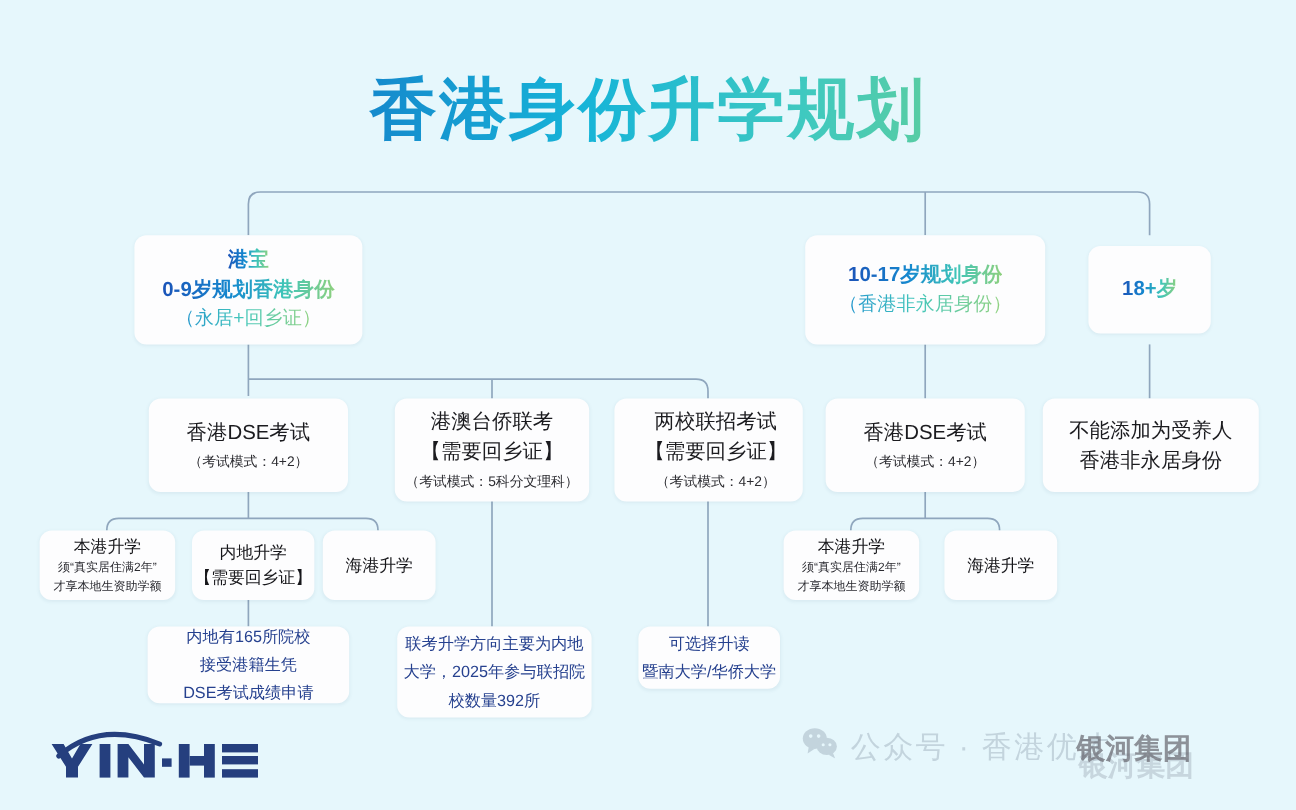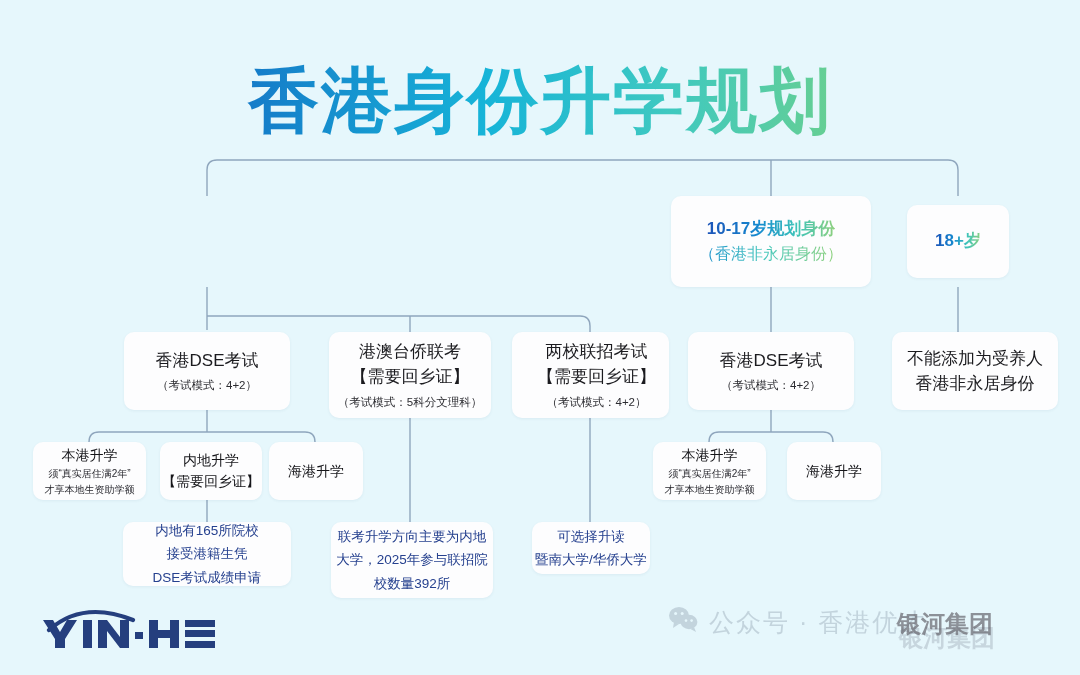--- a/index.html
+++ b/index.html
@@ -9,21 +9,21 @@
     font-family:"Liberation Sans","DejaVu Sans",sans-serif;
     overflow:hidden;
     position:relative;
   }
   #stage{position:relative;width:1080px;height:675px;}
 
   
   .title{
     position:absolute;left:0;top:54px;width:1080px;
     text-align:center;
-    font-size:71px;font-weight:bold;letter-spacing:2px;
+    font-size:56px;font-weight:bold;letter-spacing:2px;
     background:linear-gradient(90deg,#1b4fb5 0%,#1579c8 22%,#16b4d8 45%,#3fc9c0 62%,#6ed08a 80%,#cfe06a 100%);
     -webkit-background-clip:text;background-clip:text;
     -webkit-text-fill-color:transparent;color:transparent;
     white-space:nowrap;
   }
 
   
   #wires{position:absolute;left:0;top:0;width:1080px;height:675px;}
   #wires path,#wires line{fill:none;stroke:#8fa6bd;stroke-width:1.4;}
 
@@ -124,20 +124,25 @@
     <line x1="207" y1="410" x2="207" y2="432"></line>
 
     <path d="M709 442 Q709 432 719 432 L823 432 Q833 432 833 442"></path>
     <line x1="771" y1="410" x2="771" y2="432"></line>
 
     <line x1="207" y1="500" x2="207" y2="522"></line>
     <line x1="410" y1="410" x2="410" y2="522"></line>
     <line x1="590" y1="410" x2="590" y2="522"></line>
   </svg>
 
+  <div class="card tier1" style="left:112px;top:196px;width:190px;height:91px;">
+    <div class="l1">港宝</div>
+    <div class="l2">0-9岁规划香港身份</div>
+    <div class="l3">（永居+回乡证）</div>
+  </div>
 
   <div class="card tier1" style="left:671px;top:196px;width:200px;height:91px;">
 
     <div class="l2">10-17岁规划身份</div>
     <div class="l3">（香港非永居身份）</div>
   </div>
 
   <div class="card tier1" style="left:907px;top:205px;width:102px;height:73px;">
 
     <div class="l2">18+岁</div>
@@ -161,21 +166,21 @@
     <div class="t">【需要回乡证】</div>
     <div class="sub">（考试模式：4+2）</div>
   </div>
 
   <div class="card tier2" style="left:688px;top:332px;width:166px;height:78px;">
     <div class="t">香港DSE考试</div>
 
     <div class="sub">（考试模式：4+2）</div>
   </div>
 
-  <div class="card tier2" style="left:892px;top:332px;width:166px;height:78px;">
+  <div class="card tier2" style="left:869px;top:332px;width:180px;height:78px;">
     <div class="t">不能添加为受养人</div>
     <div class="t">香港非永居身份</div>
 
   </div>
 
   <div class="card tier3" style="left:33px;top:442px;width:113px;height:58px;">
     <div class="t">本港升学</div>
 
     <div class="sub">须“真实居住满2年”</div>
     <div class="sub">才享本地生资助学额</div>

